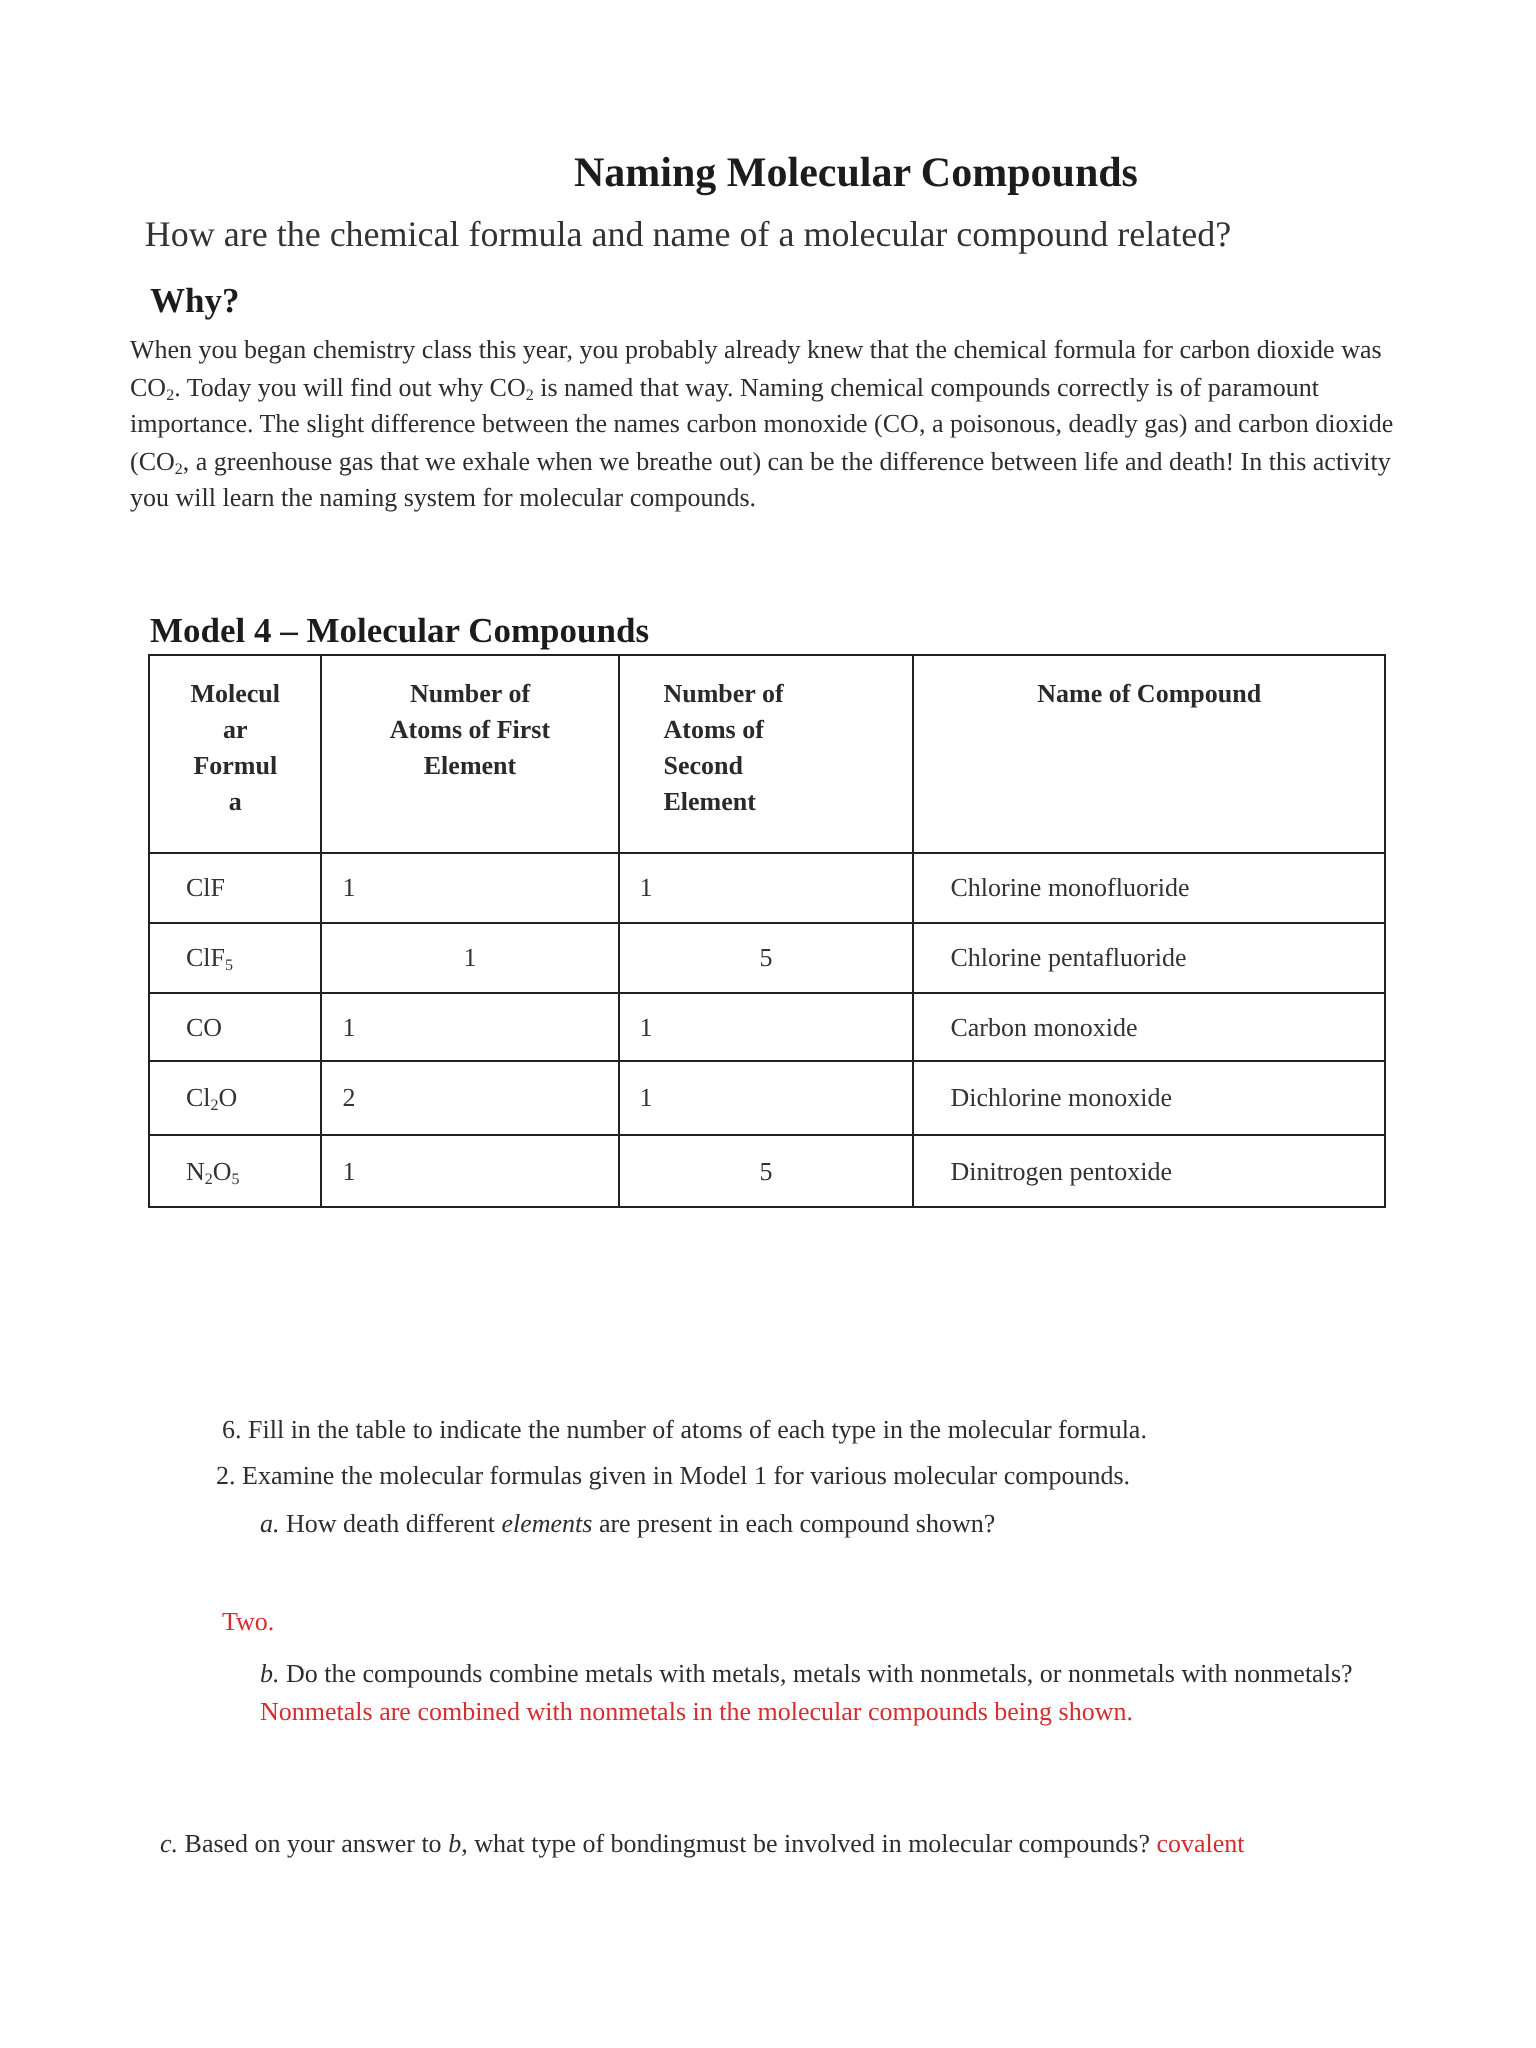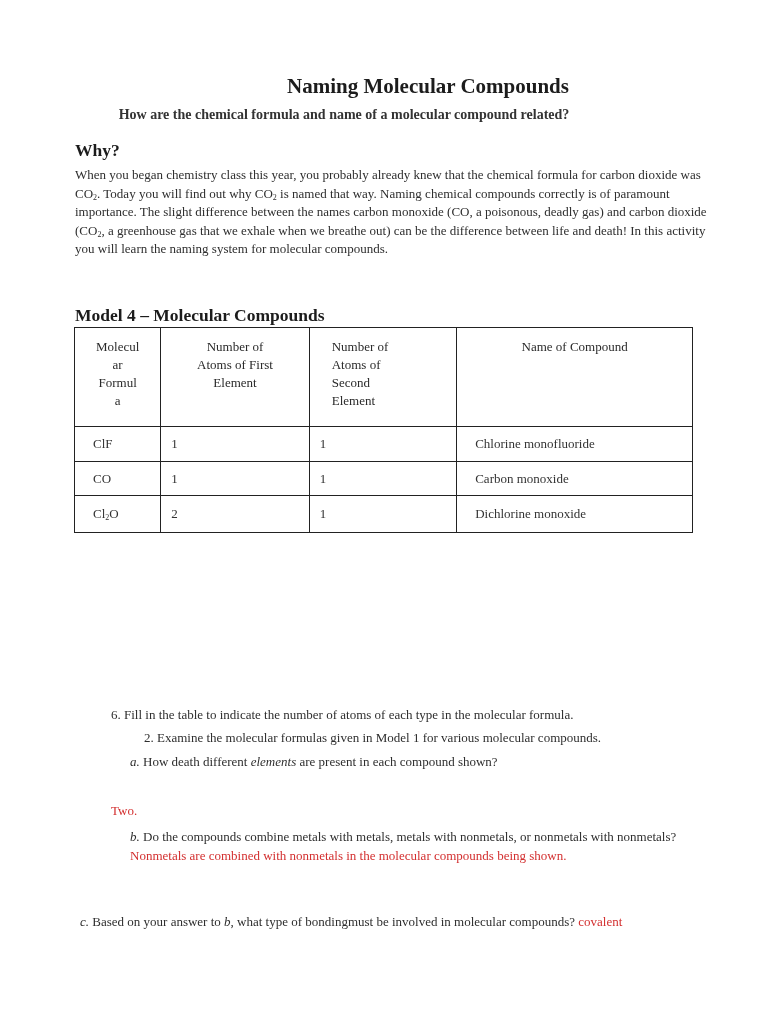--- a/index.html
+++ b/index.html
@@ -13,49 +13,49 @@
     }
     .abs { position: absolute; }
     #title {
       left: 0; width: 768px; top: 74px;
       text-align: center;
       font-size: 21px; font-weight: bold; color: #1c1c1c; margin-left: 44px;
     }
     #subtitle {
       left: 0; width: 688px; top: 107px;
       text-align: center;
-      font-size: 14px; color: #333; font-weight: bold;
+      font-size: 18px; color: #333;
     }
     #why-heading {
       left: 75px; top: 140px;
       font-size: 17.5px; font-weight: bold; color: #1c1c1c;
     }
     #why-body {
-      left: 75px; top: 166px; width: 632px;
+      left: 65px; top: 166px; width: 632px;
       font-size: 13px; line-height: 18.6px; color: #2e2e2e;
     }
     sub { font-size: 8px; vertical-align: -2px; line-height: 0; }
     #model-heading {
       left: 75px; top: 305px;
       font-size: 17.5px; font-weight: bold; color: #1c1c1c;
     }
     table#model-table {
       position: absolute; left: 74px; top: 327px;
       width: 619px;
       border-collapse: collapse;
       font-size: 13px;
       table-layout: fixed;
     }
     #model-table th, #model-table td {
       border: 1.5px solid #222;
       padding: 0;
       vertical-align: top;
     }
     #model-table th {
-      font-weight: normal; color: #2a2a2a;
+      font-weight: bold; color: #2a2a2a;
       height: 88px;
       padding-top: 10px;
       line-height: 18px;
       font-size: 13px;
     }
     #model-table td { vertical-align: middle; color: #333; }
     .c0 { width: 86px; }
     .c1 { width: 148px; }
     .c2 { width: 147px; }
     .c3 { width: 235px; }
@@ -64,21 +64,21 @@
     th.hc2 { text-align: left; padding-left: 22px !important; }
     th.hc3 { text-align: center; }
     td.formula { padding-left: 18px !important; }
     td.num { padding-left: 10px !important; }
     td.num.center { text-align: center; padding-left: 0 !important; }
     td.name { padding-left: 18px !important; }
     .red { color: #d32f2f; }
     .black { color: #333; }
     .q { font-size: 13px; color: #2e2e2e; }
     #q1 { left: 111px; top: 707px; }
-    #q2 { left: 108px; top: 730px; margin-left: 36px; }
+    #q2 { left: 108px; top: 730px; }
     #q2a { left: 130px; top: 754px; }
     #q2a-answer { left: 111px; top: 777px; font-size: 13px; color: #d32f2f; margin-top: 26px; }
     #q2b { left: 130px; top: 827px; width: 560px; line-height: 19px; }
     .qlabel { font-style: italic; }
     #q2c { left: 80px; top: 914px; }
     .ans { color: #d32f2f; }
   </style>
 </head>
 <body>
 
@@ -105,31 +105,43 @@
       <th class="hc3">Name of  Compound</th>
     </tr>
   </thead>
   <tbody id="model-body">
       <tr style="height: 35px;">
         <td class="formula">ClF</td>
         <td class="num red">1</td>
         <td class="num red">1</td>
         <td class="name">Chlorine monofluoride</td>
       </tr>
+      <tr style="height: 35px;">
+        <td class="formula">ClF<sub>5</sub></td>
+        <td class="num black center">1</td>
+        <td class="num black center">5</td>
+        <td class="name">Chlorine pentafluoride</td>
+      </tr>
       <tr style="height: 34px;">
         <td class="formula">CO</td>
         <td class="num red">1</td>
         <td class="num red">1</td>
         <td class="name">Carbon monoxide</td>
       </tr>
       <tr style="height: 37px;">
         <td class="formula">Cl<sub>2</sub>O</td>
         <td class="num red">2</td>
         <td class="num red">1</td>
         <td class="name">Dichlorine monoxide</td>
+      </tr>
+      <tr style="height: 36px;">
+        <td class="formula">N<sub>2</sub>O<sub>5</sub></td>
+        <td class="num red">1</td>
+        <td class="num red center">5</td>
+        <td class="name">Dinitrogen pentoxide</td>
       </tr>
     </tbody>
 </table>
 
 <div id="q1" class="abs q">6. Fill in the table to indicate the number of atoms of each type in the molecular formula.</div>
 <div id="q2" class="abs q">2. Examine the molecular formulas given in Model 1 for various molecular compounds.</div>
 <div id="q2a" class="abs q"><span class="qlabel">a.</span><span> How death different </span><em>elements</em><span> are present in each compound shown?</span></div>
 <div id="q2a-answer" class="abs">Two.</div>
 
 <div id="q2b" class="abs q"><span class="qlabel">b.</span><span> Do the compounds combine metals with metals, metals with nonmetals, or nonmetals with nonmetals?</span><span class="ans">Nonmetals are combined with nonmetals in the molecular compounds being shown.</span></div>

